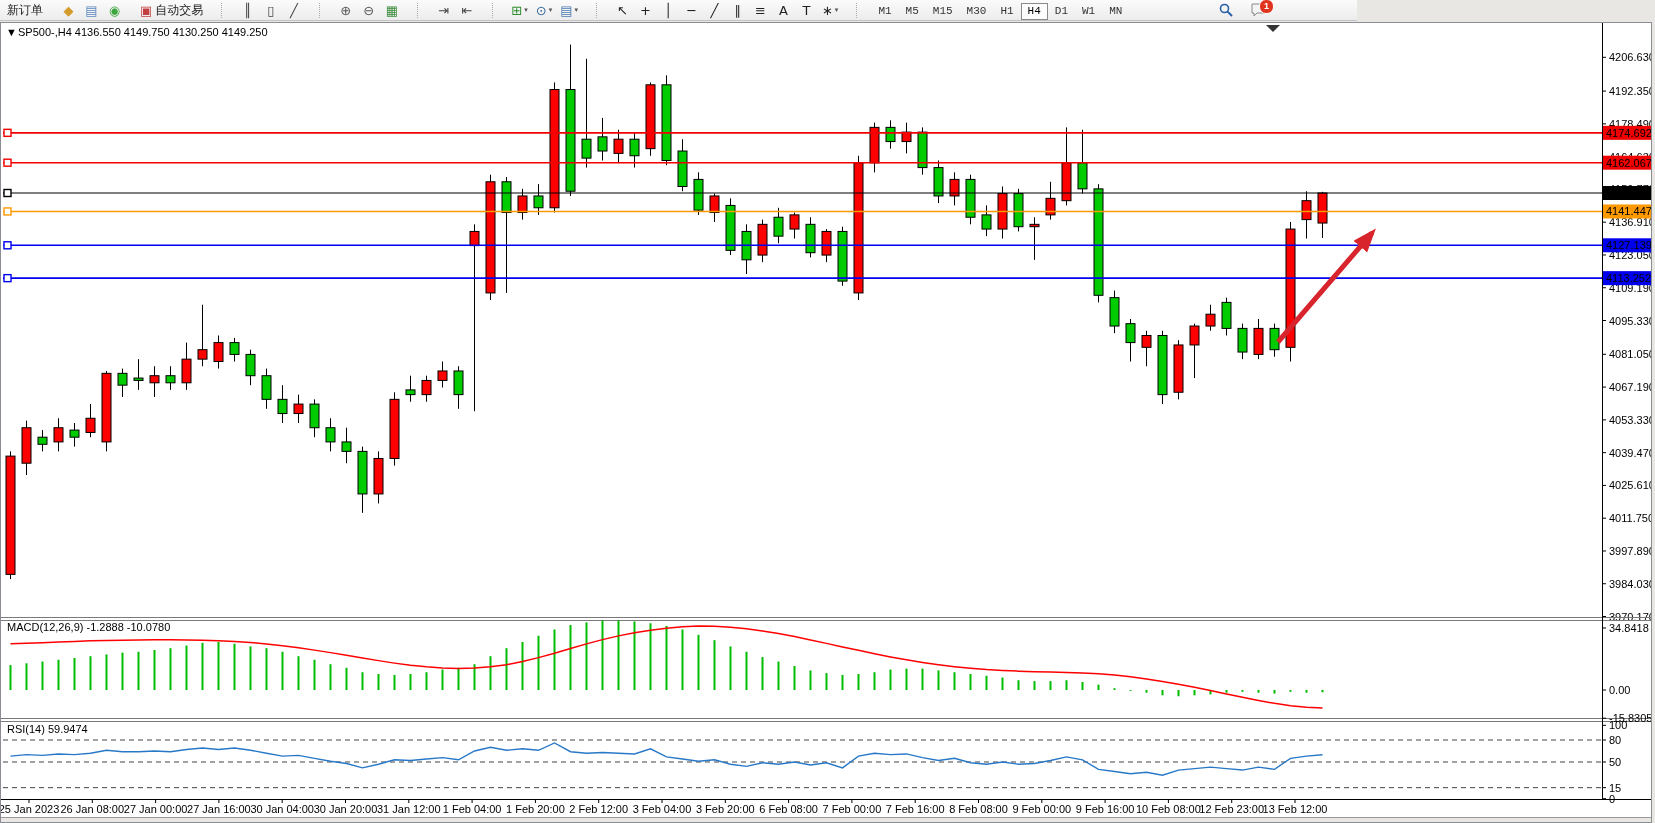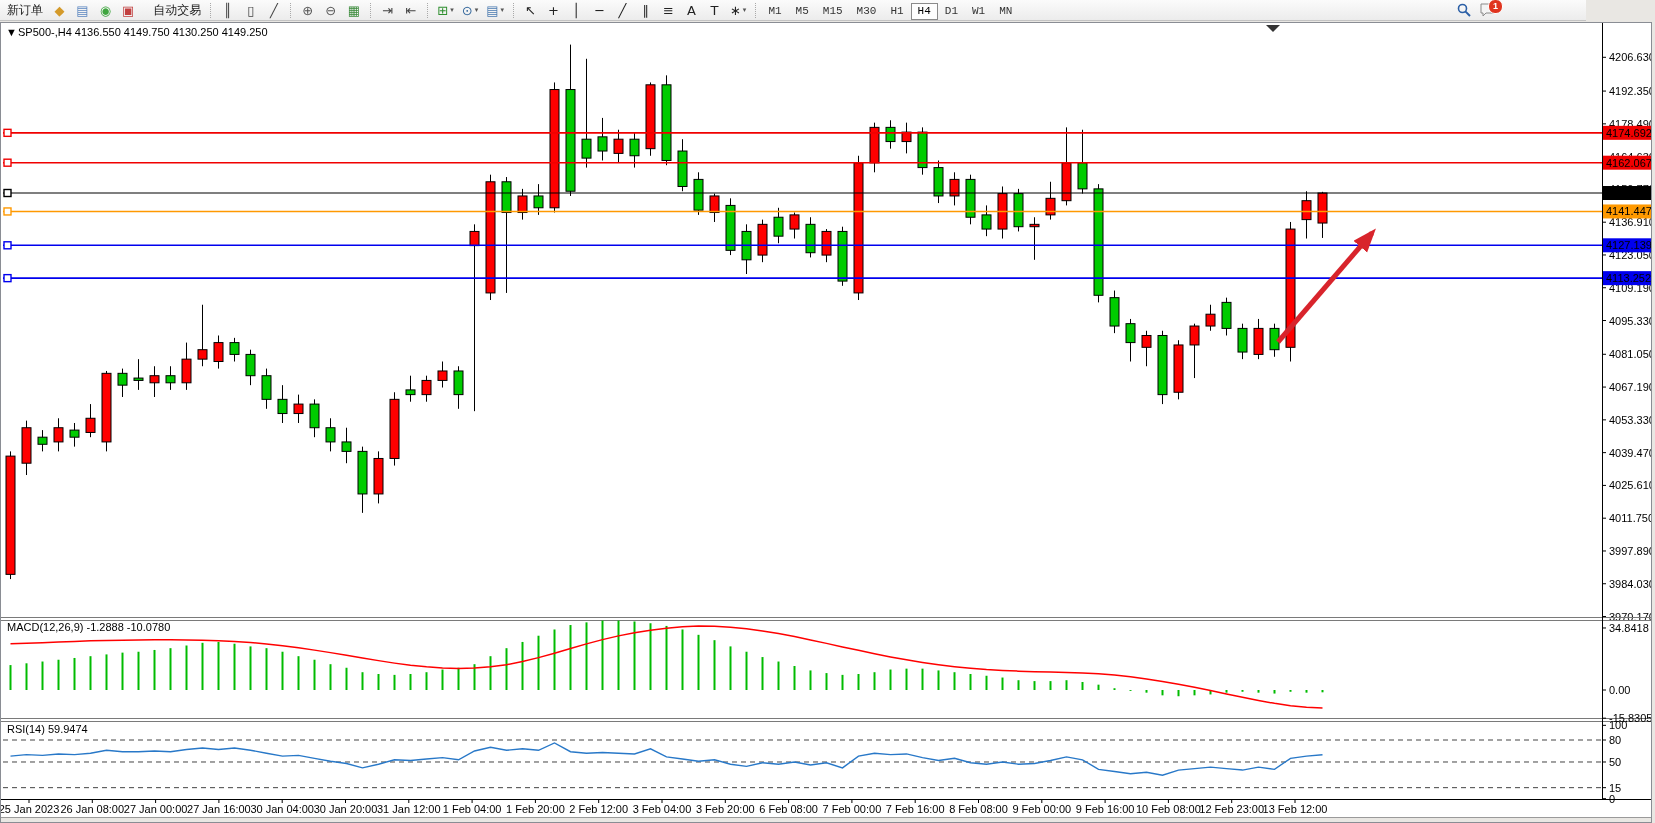--- a/index.html
+++ b/index.html
@@ -1,17 +1,17 @@
 <!DOCTYPE html>
 <html><head>
 <meta charset="utf-8">
 <style>
   html,body{margin:0;padding:0}
   body{width:1655px;height:823px;overflow:hidden;background:#e9e7e3;font-family:"Liberation Sans","DejaVu Sans",sans-serif;position:relative}
-  .toolbar{position:absolute;top:0;left:0;width:1586px;height:21px;background:linear-gradient(#fbfbfb,#ececec);border-bottom:1px solid #c3c3c3;display:flex;align-items:center;padding:0 3px;box-sizing:border-box;gap:1px;z-index:5}
+  .toolbar{position:absolute;top:0;left:0;width:1357px;height:21px;background:linear-gradient(#fbfbfb,#ececec);border-bottom:1px solid #c3c3c3;display:flex;align-items:center;padding:0 3px;box-sizing:border-box;gap:10px;z-index:5}
   .tb{display:inline-flex;align-items:center;justify-content:center;height:19px;min-width:23px;padding:0 3px;background:transparent;border:1px solid transparent;font-size:12px;color:#222;cursor:default;position:relative}
   .ic{font-family:"DejaVu Sans",sans-serif;font-size:13px;line-height:1}
   .caret{font-family:"DejaVu Sans",sans-serif;font-size:7px;color:#555;margin-left:2px}
   .sep{width:0;height:15px;border-left:1px dotted #a9a9a9;margin:0 4px}
   .tf{display:inline-flex;align-items:center;justify-content:center;height:17px;font-size:11px;color:#333;padding:0 6px;border:1px solid transparent;background:transparent;font-family:Liberation Mono, monospace}
   .tf.active{background:#fdfdfd;border:1px solid #8a8a8a;color:#000}
   .badge{position:absolute;top:-3px;right:-5px;background:#e0341f;color:#fff;font-size:9px;min-width:13px;height:13px;border-radius:7px;line-height:13px;text-align:center;font-weight:bold;border:1px solid #fff}
   #chart{position:absolute;top:22px;left:0;background:#fff;z-index:1}
   svg text{font-family:"Liberation Sans","DejaVu Sans",sans-serif;font-size:11px;fill:#000}
 </style>
@@ -22,21 +22,21 @@
   <button class="tb">新订单</button>
   <span id="g-left"><button class="tb">
         <span class="ic" style="color: rgb(212, 154, 42);">◆</span>
       </button><button class="tb">
         <span class="ic" style="color: rgb(91, 134, 192);">▤</span>
       </button><button class="tb">
         <span class="ic" style="color: rgb(63, 165, 63);">◉</span>
       </button></span>
   <button class="tb">
     <span class="ic" style="color:#c24040">▣</span>
-    <span style="margin-left:19px">自动交易</span>
+    <span style="margin-left:3px">自动交易</span>
   </button>
   <span class="sep"></span>
   <span id="g-chart"><button class="tb">
         <span class="ic" style="color: rgb(68, 68, 68);">║</span>
       </button><button class="tb">
         <span class="ic" style="color: rgb(68, 68, 68);">▯</span>
       </button><button class="tb">
         <span class="ic" style="color: rgb(68, 68, 68);">╱</span>
       </button></span>
   <span class="sep"></span>

